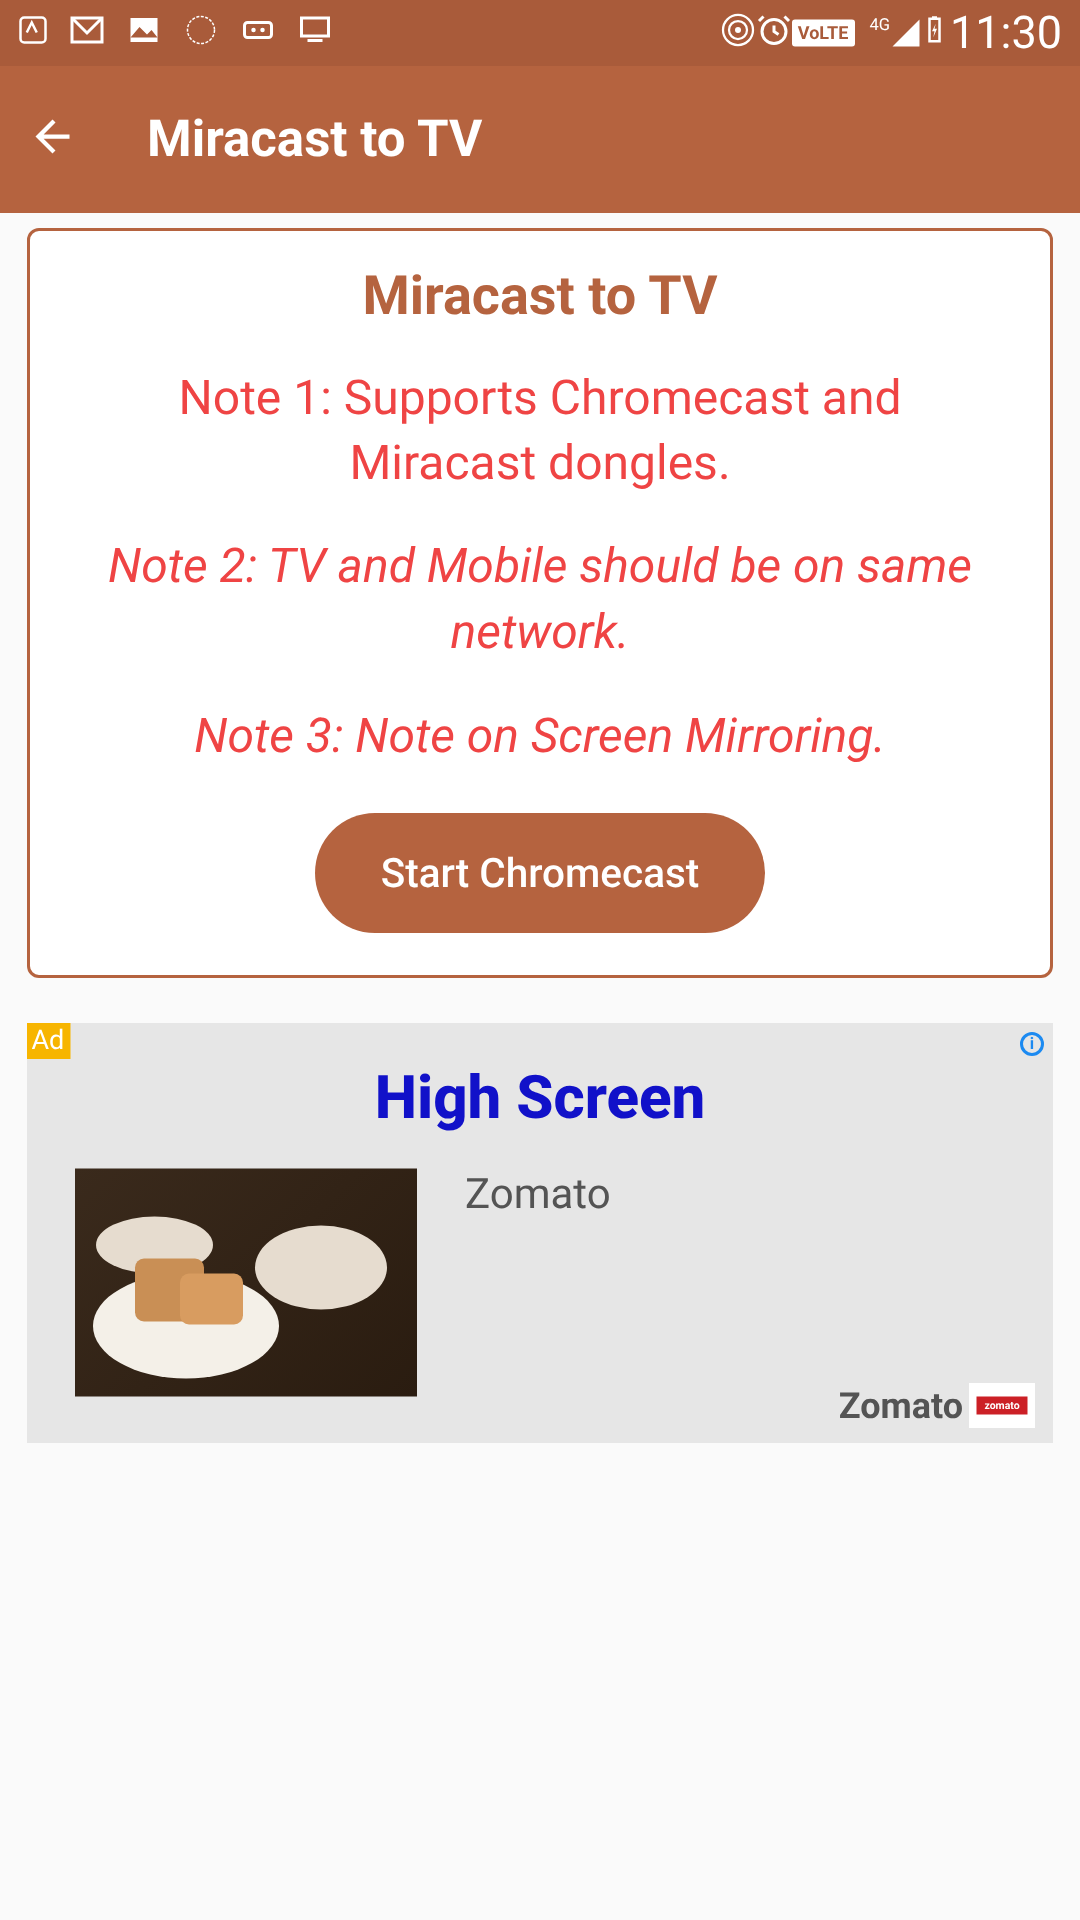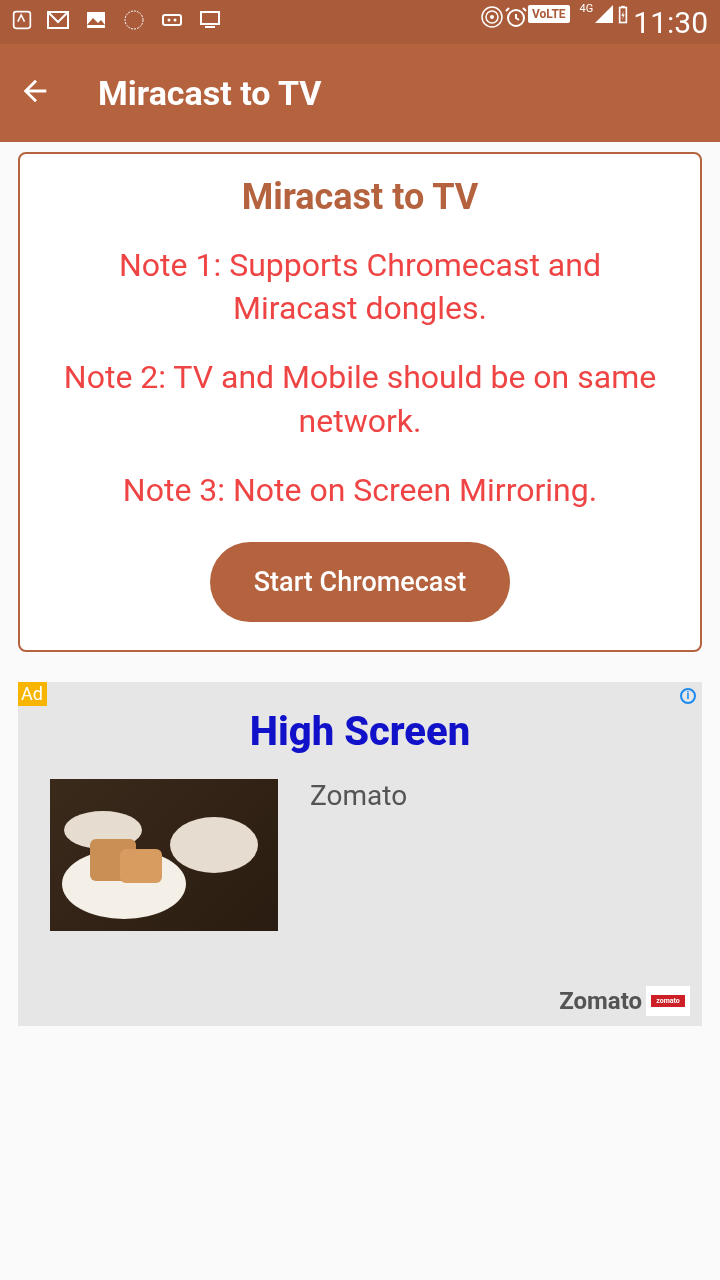--- a/index.html
+++ b/index.html
@@ -24,21 +24,21 @@
     color: #fff;
     font-size: 20px;
   }
   .status-left {
     display: flex;
     align-items: center;
     gap: 14px;
   }
   .status-right {
     display: flex;
-    align-items: flex-start;
+    align-items: center;
     gap: 0;
   }
   .status-time {
     font-size: 30px;
     font-weight: 400;
   }
   .volte-badge {
     background: #fff;
     color: #a95b3a;
     font-size: 12px;
@@ -100,38 +100,39 @@
     font-weight: 700;
   }
   .note {
     color: #ef4444;
     font-size: 32px;
     line-height: 1.35;
     margin-top: 26px;
   }
   .note + .note {
     margin-top: 26px;
+    font-style: italic;
   }
   .start-btn {
     margin-top: 30px;
     display: inline-block;
     background: #b5633f;
     color: #fff;
     border: none;
     border-radius: 60px;
     font-size: 27px;
     font-weight: 500;
     padding: 24px 44px;
     cursor: pointer;
   }
   .ad-container {
     margin-top: 30px;
     background: #e6e6e6;
     position: relative;
-    height: 344px;
+    height: 280px;
   }
   .ad-badge {
     position: absolute;
     top: 0;
     left: 0;
     background: #f7b500;
     color: #fff;
     font-size: 18px;
     padding: 1px 4px 2px 3px;
     font-weight: 400;

